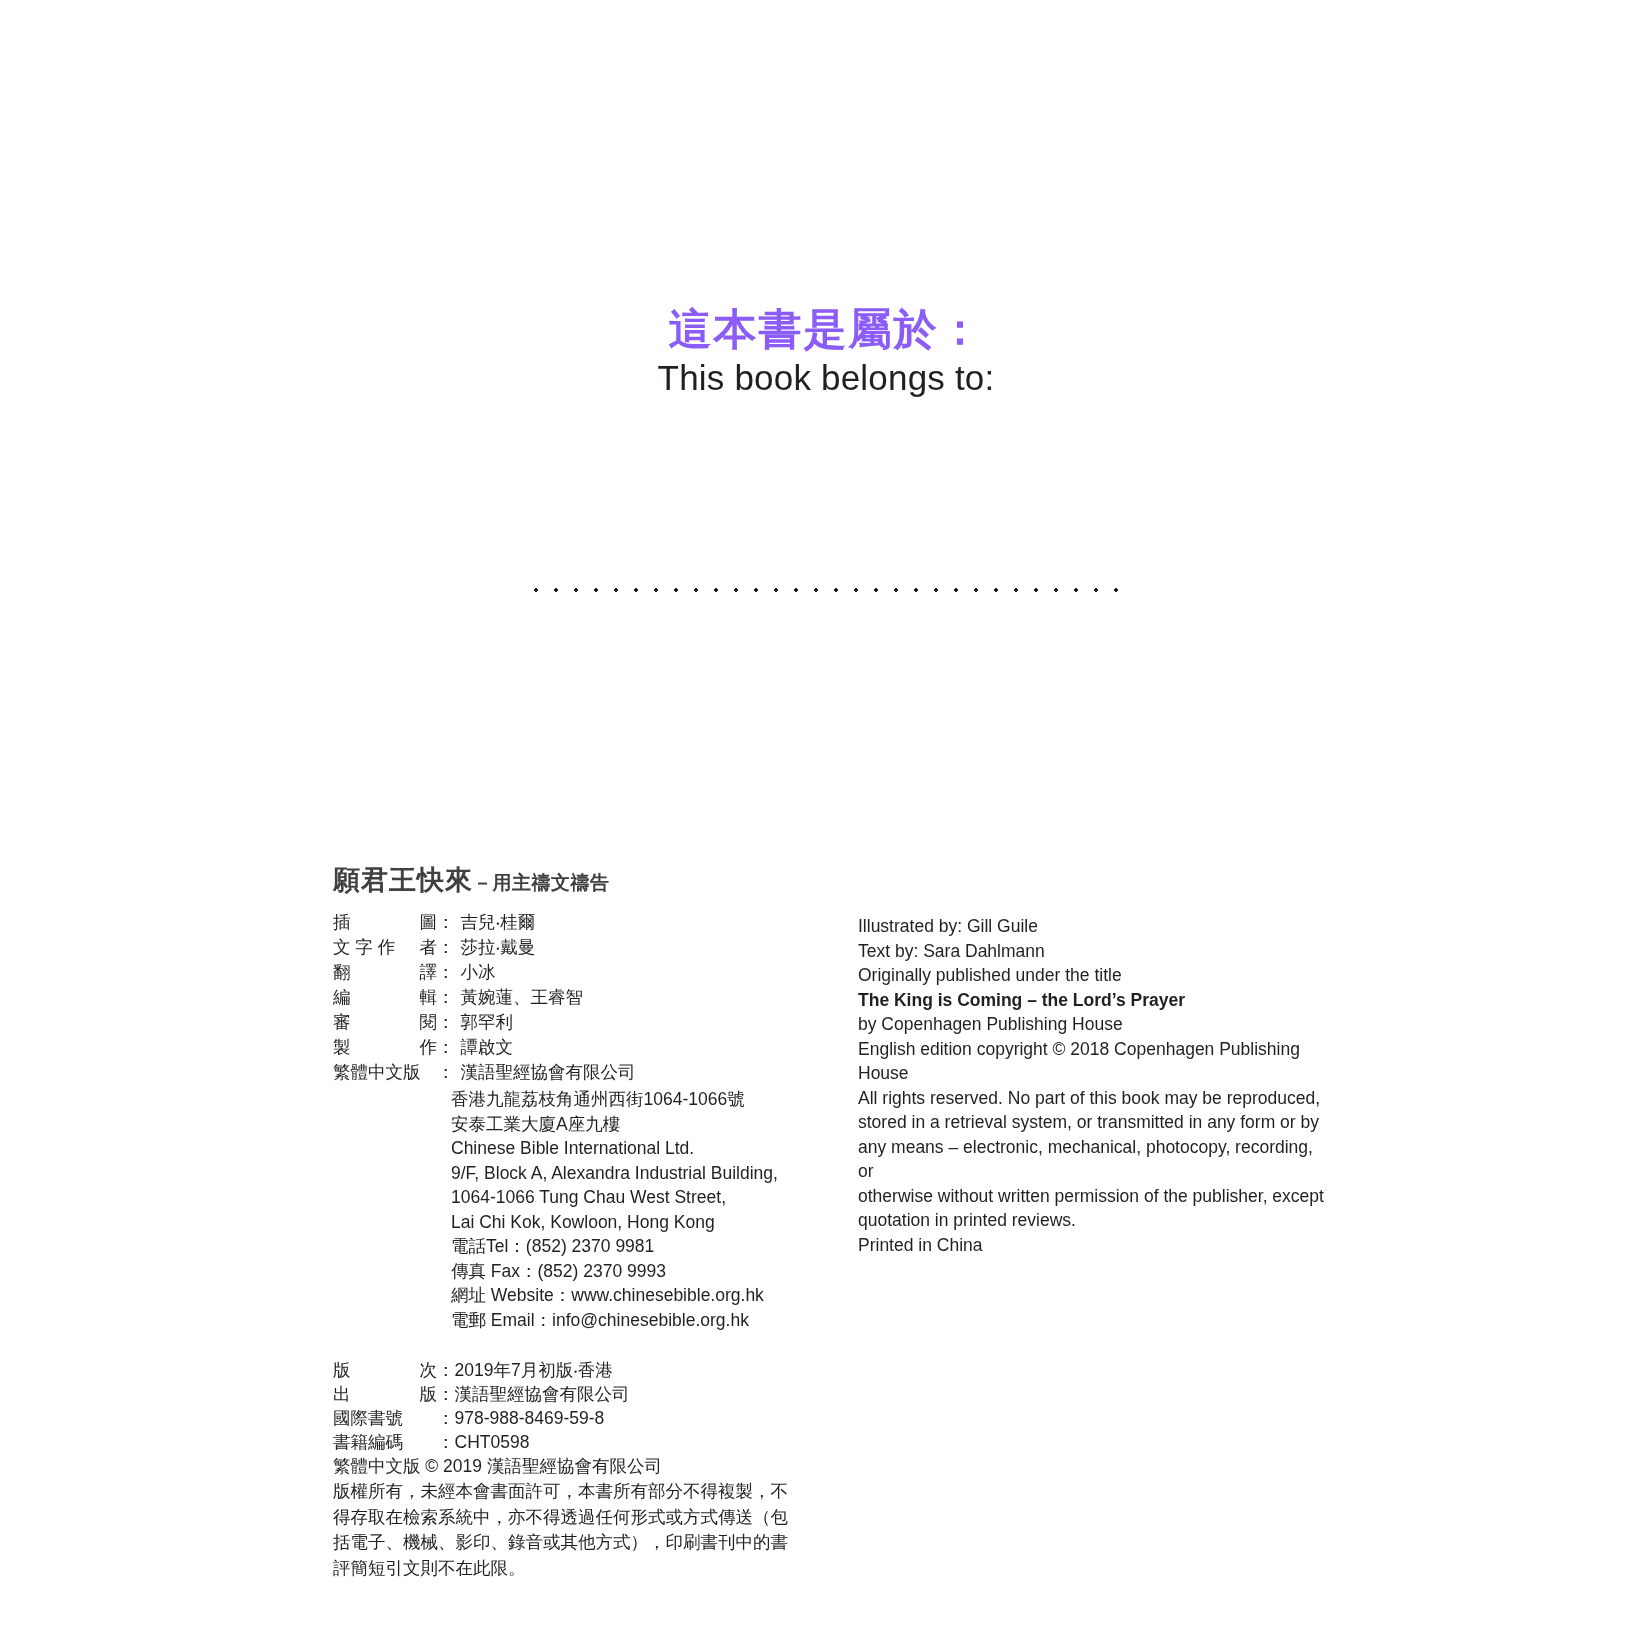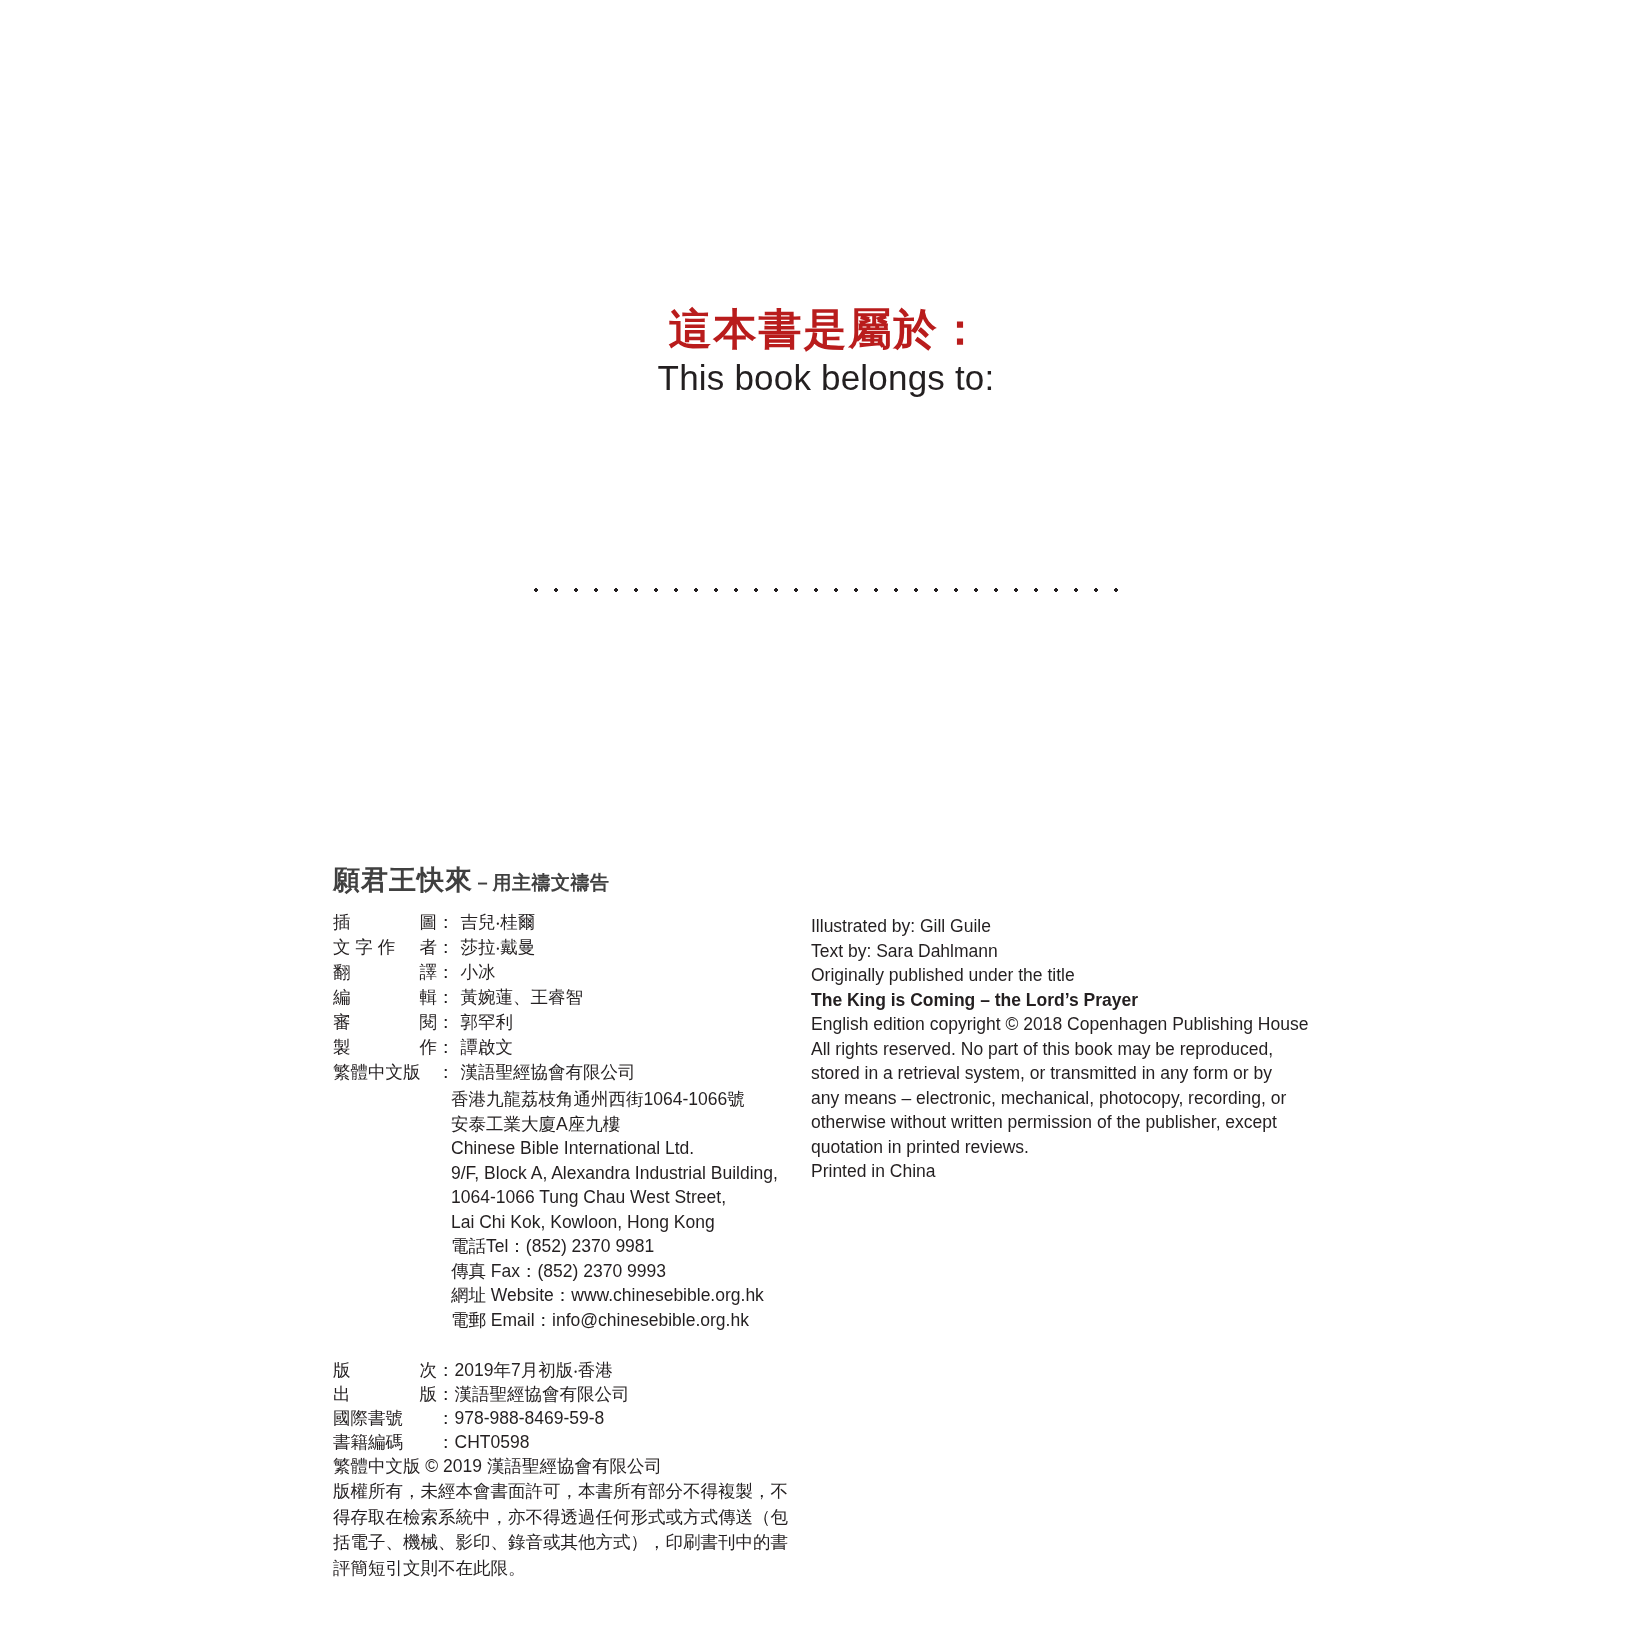--- a/index.html
+++ b/index.html
@@ -26,21 +26,21 @@
     position: absolute;
     left: 0;
     right: 0;
     top: 300px;
     text-align: center;
   }
   .belongs-zh {
     font-size: 43px;
     letter-spacing: 2px;
     font-weight: 600;
-    color: #b91c1c;
+    color: #8b5cf6;
     line-height: 1.35;
   }
   .belongs-en {
     font-size: 35px;
     font-weight: 400;
     color: #231f20;
     margin-top: 0;
     letter-spacing: 0.2px;
   }
   .dotted-line {
@@ -151,20 +151,21 @@
     line-height: 25.5px;
     color: #231f20;
     width: 470px;
     margin-top: 1px;
   }
 
   .eng-line {
     font-size: 17.5px;
     line-height: 24.5px;
     color: #231f20;
+    margin-left: 47px;
   }
   .eng-line.bold { font-weight: 700; }
 </style>
 </head>
 <body>
 
 <div class="page">
 
   <div class="belongs">
     <div class="belongs-zh">這本書是屬於：</div>
@@ -287,20 +288,21 @@
           <div class="rights-zh">版權所有，未經本會書面許可，本書所有部分不得複製，不得存取在檢索系統中，亦不得透過任何形式或方式傳送（包括電子、機械、影印、錄音或其他方式），印刷書刊中的書評簡短引文則不在此限。</div>
         </div>
 
       </div>
 
       <div class="col-right">
         <div class="eng-line">Illustrated by: Gill Guile</div>
         <div class="eng-line">Text by: Sara Dahlmann</div>
         <div class="eng-line">Originally published under the title</div>
         <div class="eng-line bold">The King is Coming – the Lord’s Prayer</div>
+        <div class="eng-line">by Copenhagen Publishing House</div>
         <div class="eng-line">English edition copyright © 2018 Copenhagen Publishing House</div>
         <div class="eng-line">All rights reserved. No part of this book may be reproduced,</div>
         <div class="eng-line">stored in a retrieval system, or transmitted in any form or by</div>
         <div class="eng-line">any means – electronic, mechanical, photocopy, recording, or</div>
         <div class="eng-line">otherwise without written permission of the publisher, except</div>
         <div class="eng-line">quotation in printed reviews.</div>
         <div class="eng-line">Printed in China</div>
       </div>
     </div>
   </div>

